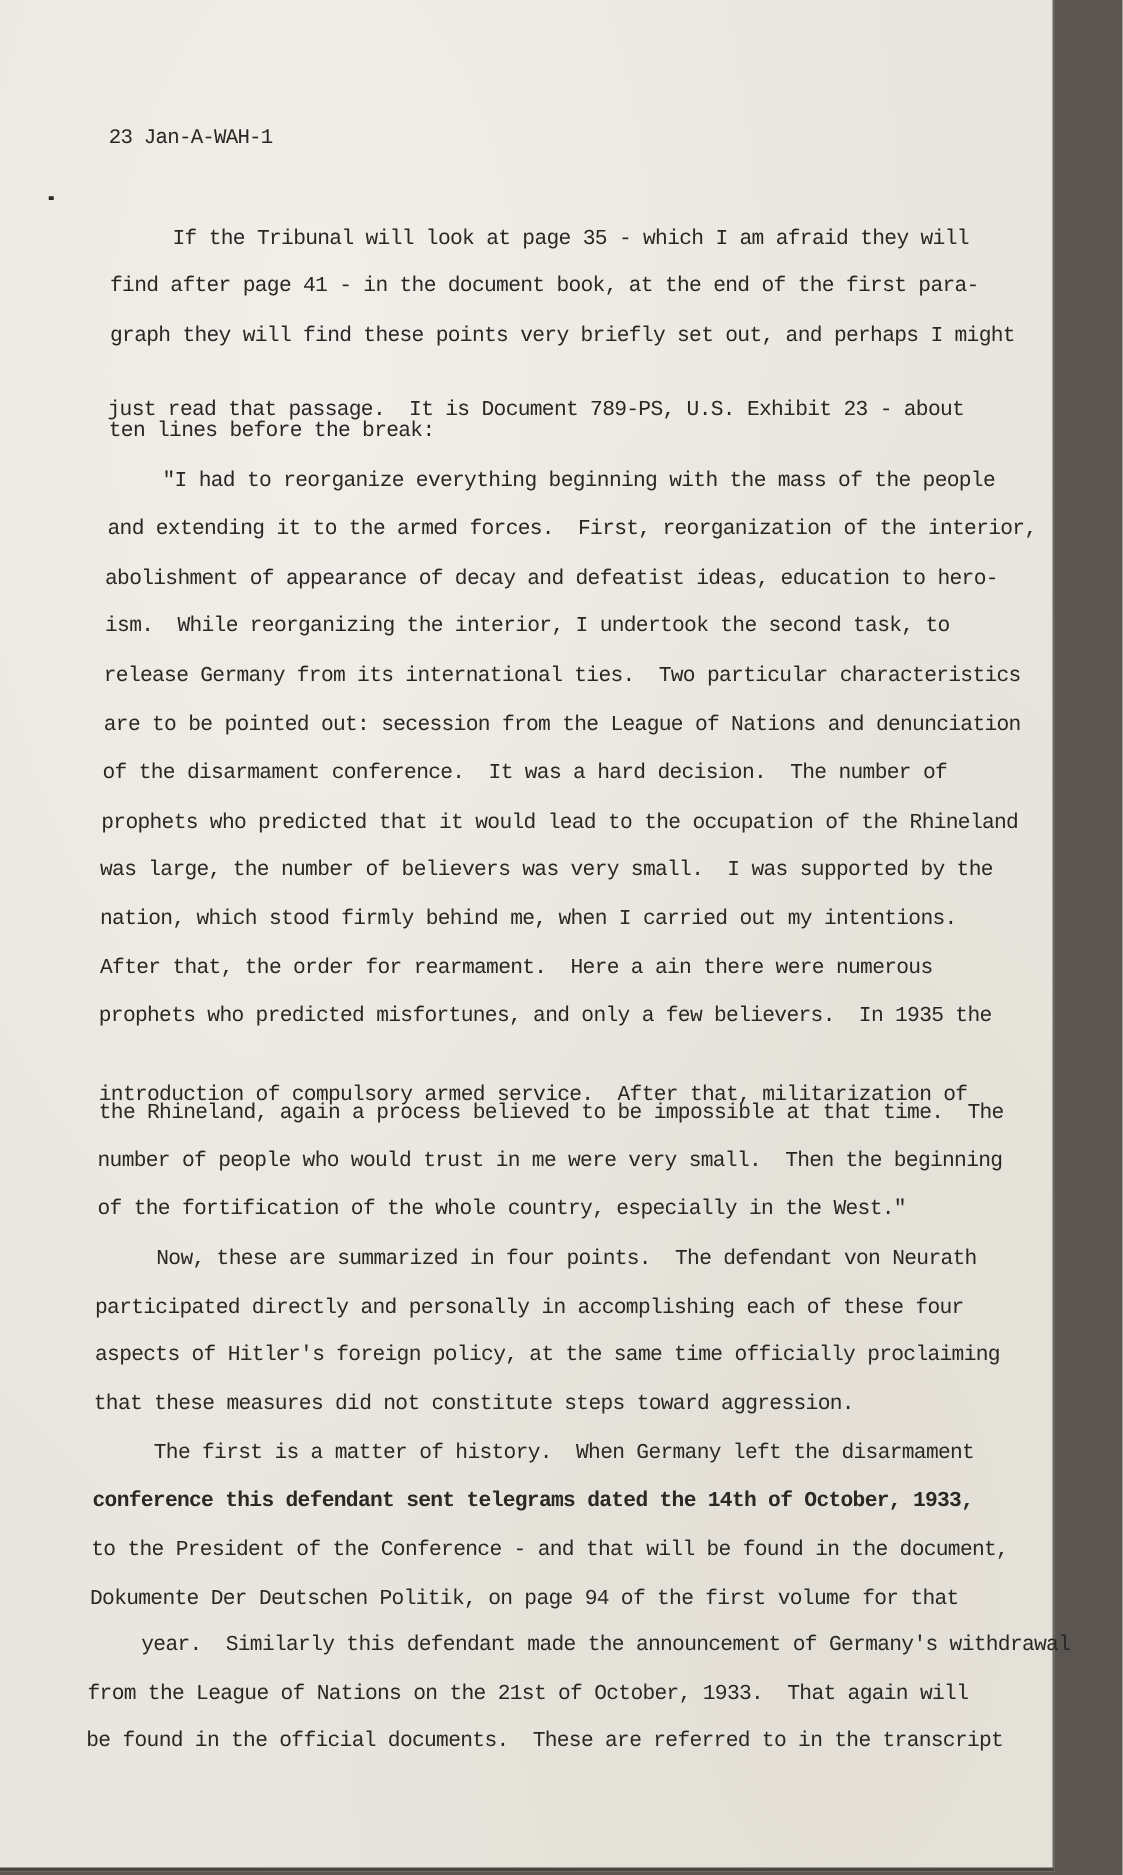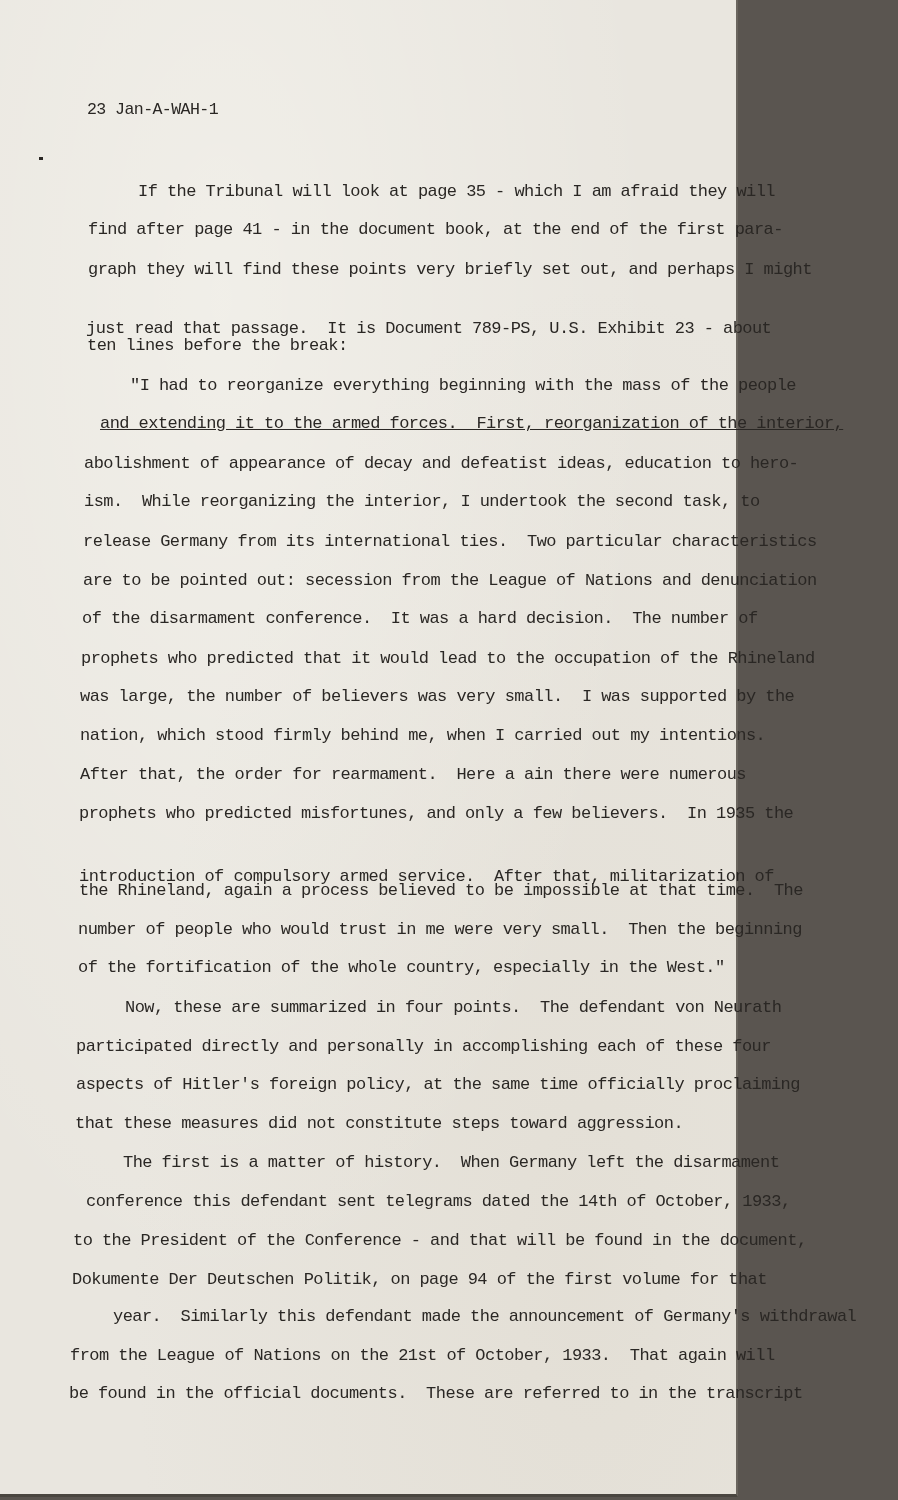--- a/index.html
+++ b/index.html
@@ -10,21 +10,21 @@
     width: 898px;
     height: 1500px;
     background: #5a5550;
     position: relative;
     overflow: hidden;
   }
   .page {
     position: absolute;
     left: 0;
     top: 0;
-    width: 738px;
+    width: 844px;
     height: 1497px;
     background: #e9e6df;
     background-image:
       radial-gradient(ellipse at 30% 20%, rgba(255,255,250,0.35), rgba(0,0,0,0) 60%),
       radial-gradient(ellipse at 80% 85%, rgba(200,190,170,0.18), rgba(0,0,0,0) 55%);
     border-right: 2px solid #6a655e;
     border-bottom: 3px solid #4a4640;
     box-sizing: border-box;
   }
   .typed {
@@ -70,40 +70,40 @@
 <div class="page">
   <div class="typed header-ref">23 Jan-A-WAH-1</div>
   <div class="stray-mark"></div>
   <div id="body-lines">
       <div class="line" style="top: 182px; left: 138px;">If the Tribunal will look at page 35 - which I am afraid they will</div>
       <div class="line" style="top: 220px; left: 88px;">find after page 41 - in the document book, at the end of the first para-</div>
       <div class="line" style="top: 260px; left: 88px;">graph they will find these points very briefly set out, and perhaps I might</div>
       <div class="line" style="top: 299px; left: 86px; margin-top: 20px;">just read that passage.  It is Document 789-PS, U.S. Exhibit 23 - about</div>
       <div class="line" style="top: 336px; left: 87px;">ten lines before the break:</div>
       <div class="line" style="top: 376px; left: 130px;">"I had to reorganize everything beginning with the mass of the people</div>
-      <div class="line" style="top: 414px; left: 100px; text-decoration: underline;">and extending it to the armed forces.  First, reorganization of the interior,</div>
+      <div class="line" style="top: 414px; left: 86px;">and extending it to the armed forces.  First, reorganization of the interior,</div>
       <div class="line" style="top: 454px; left: 84px;">abolishment of appearance of decay and defeatist ideas, education to hero-</div>
       <div class="line" style="top: 492px; left: 84px;">ism.  While reorganizing the interior, I undertook the second task, to</div>
       <div class="line" style="top: 532px; left: 83px;">release Germany from its international ties.  Two particular characteristics</div>
       <div class="line" style="top: 571px; left: 83px;">are to be pointed out: secession from the League of Nations and denunciation</div>
       <div class="line" style="top: 609px; left: 82px;">of the disarmament conference.  It was a hard decision.  The number of</div>
       <div class="line" style="top: 649px; left: 81px;">prophets who predicted that it would lead to the occupation of the Rhineland</div>
       <div class="line" style="top: 687px; left: 80px;">was large, the number of believers was very small.  I was supported by the</div>
       <div class="line" style="top: 726px; left: 80px;">nation, which stood firmly behind me, when I carried out my intentions.</div>
       <div class="line" style="top: 765px; left: 80px;">After that, the order for rearmament.  Here a ain there were numerous</div>
       <div class="line" style="top: 804px; left: 79px;">prophets who predicted misfortunes, and only a few believers.  In 1935 the</div>
       <div class="line" style="top: 843px; left: 79px; margin-top: 24px;">introduction of compulsory armed service.  After that, militarization of</div>
       <div class="line" style="top: 881px; left: 79px;">the Rhineland, again a process believed to be impossible at that time.  The</div>
       <div class="line" style="top: 920px; left: 78px;">number of people who would trust in me were very small.  Then the beginning</div>
       <div class="line" style="top: 958px; left: 78px;">of the fortification of the whole country, especially in the West."</div>
       <div class="line" style="top: 998px; left: 125px;">Now, these are summarized in four points.  The defendant von Neurath</div>
       <div class="line" style="top: 1037px; left: 76px;">participated directly and personally in accomplishing each of these four</div>
       <div class="line" style="top: 1075px; left: 76px;">aspects of Hitler's foreign policy, at the same time officially proclaiming</div>
       <div class="line" style="top: 1114px; left: 75px;">that these measures did not constitute steps toward aggression.</div>
       <div class="line" style="top: 1153px; left: 123px; text-align: center;">The first is a matter of history.  When Germany left the disarmament</div>
-      <div class="line" style="top: 1192px; left: 86px;">conference this defendant sent telegrams dated the 14th of October, 1933,</div>
+      <div class="line" style="top: 1192px; left: 74px; font-weight: bold;">conference this defendant sent telegrams dated the 14th of October, 1933,</div>
       <div class="line" style="top: 1231px; left: 73px;">to the President of the Conference - and that will be found in the document,</div>
       <div class="line" style="top: 1270px; left: 72px;">Dokumente Der Deutschen Politik, on page 94 of the first volume for that</div>
       <div class="line" style="top: 1307px; left: 71px; margin-left: 42px;">year.  Similarly this defendant made the announcement of Germany's withdrawal</div>
       <div class="line" style="top: 1346px; left: 70px;">from the League of Nations on the 21st of October, 1933.  That again will</div>
       <div class="line" style="top: 1384px; left: 69px;">be found in the official documents.  These are referred to in the transcript</div>
     </div>
 </div>
 
 </body></html>

